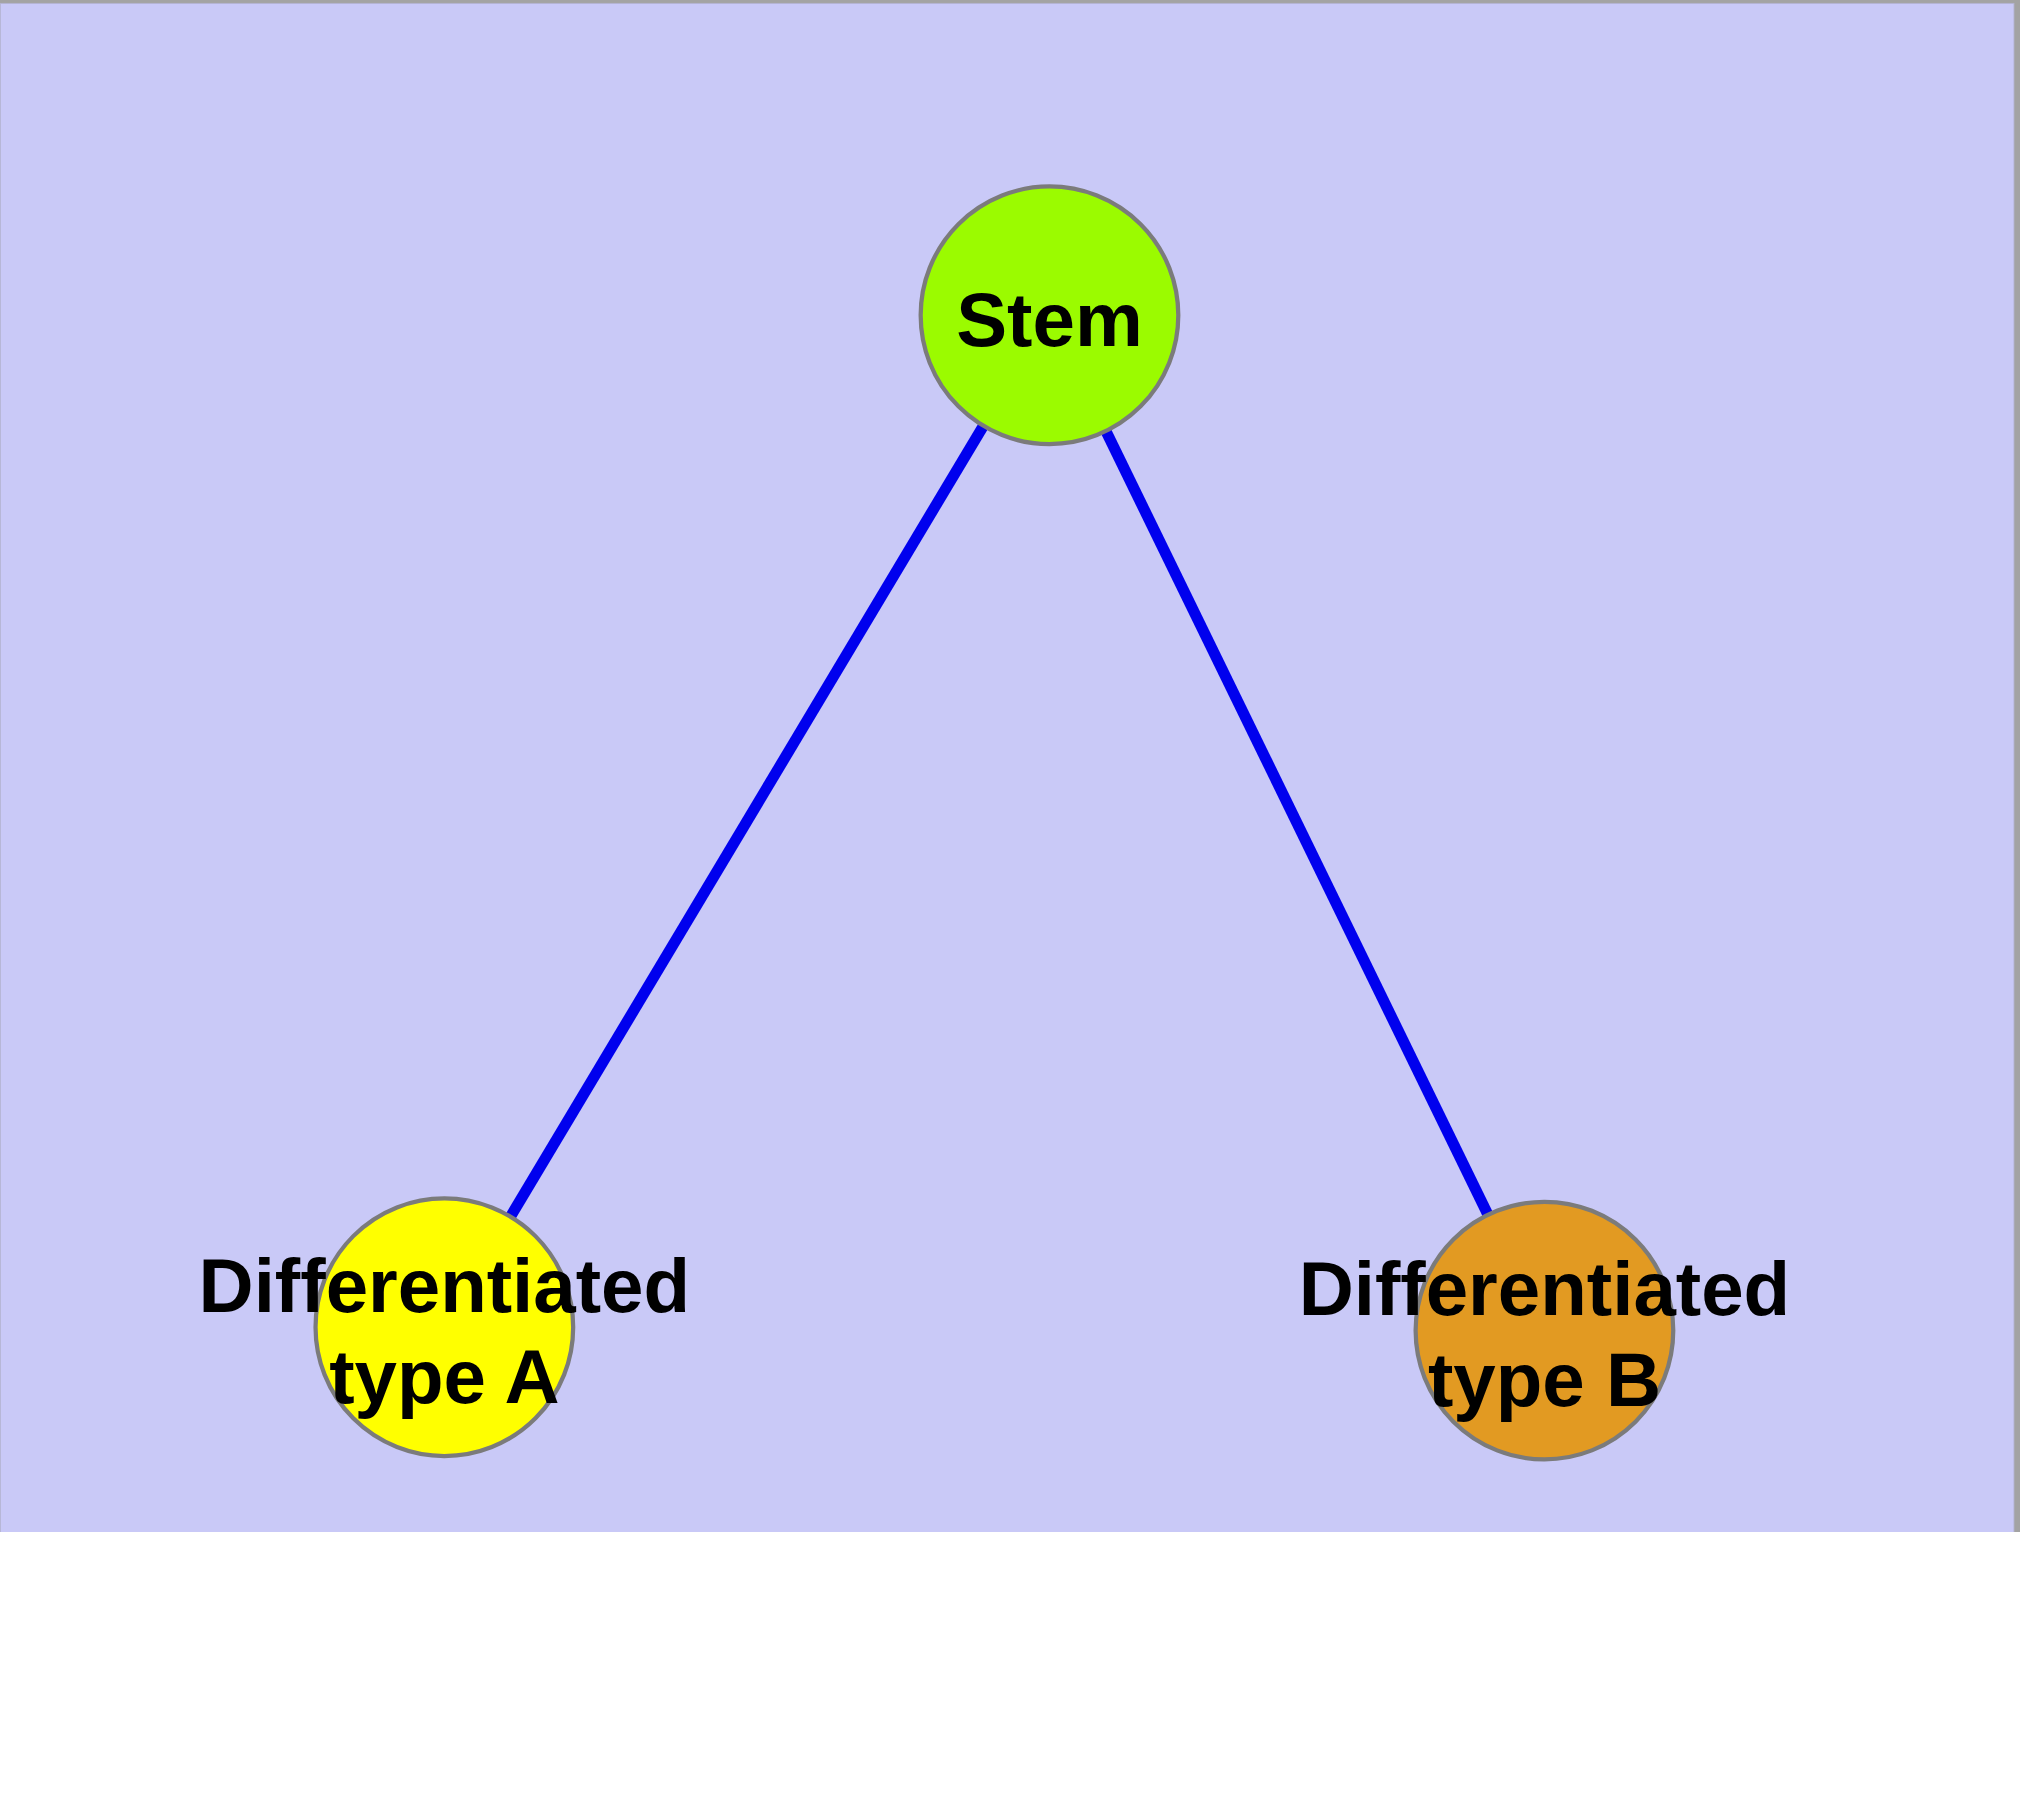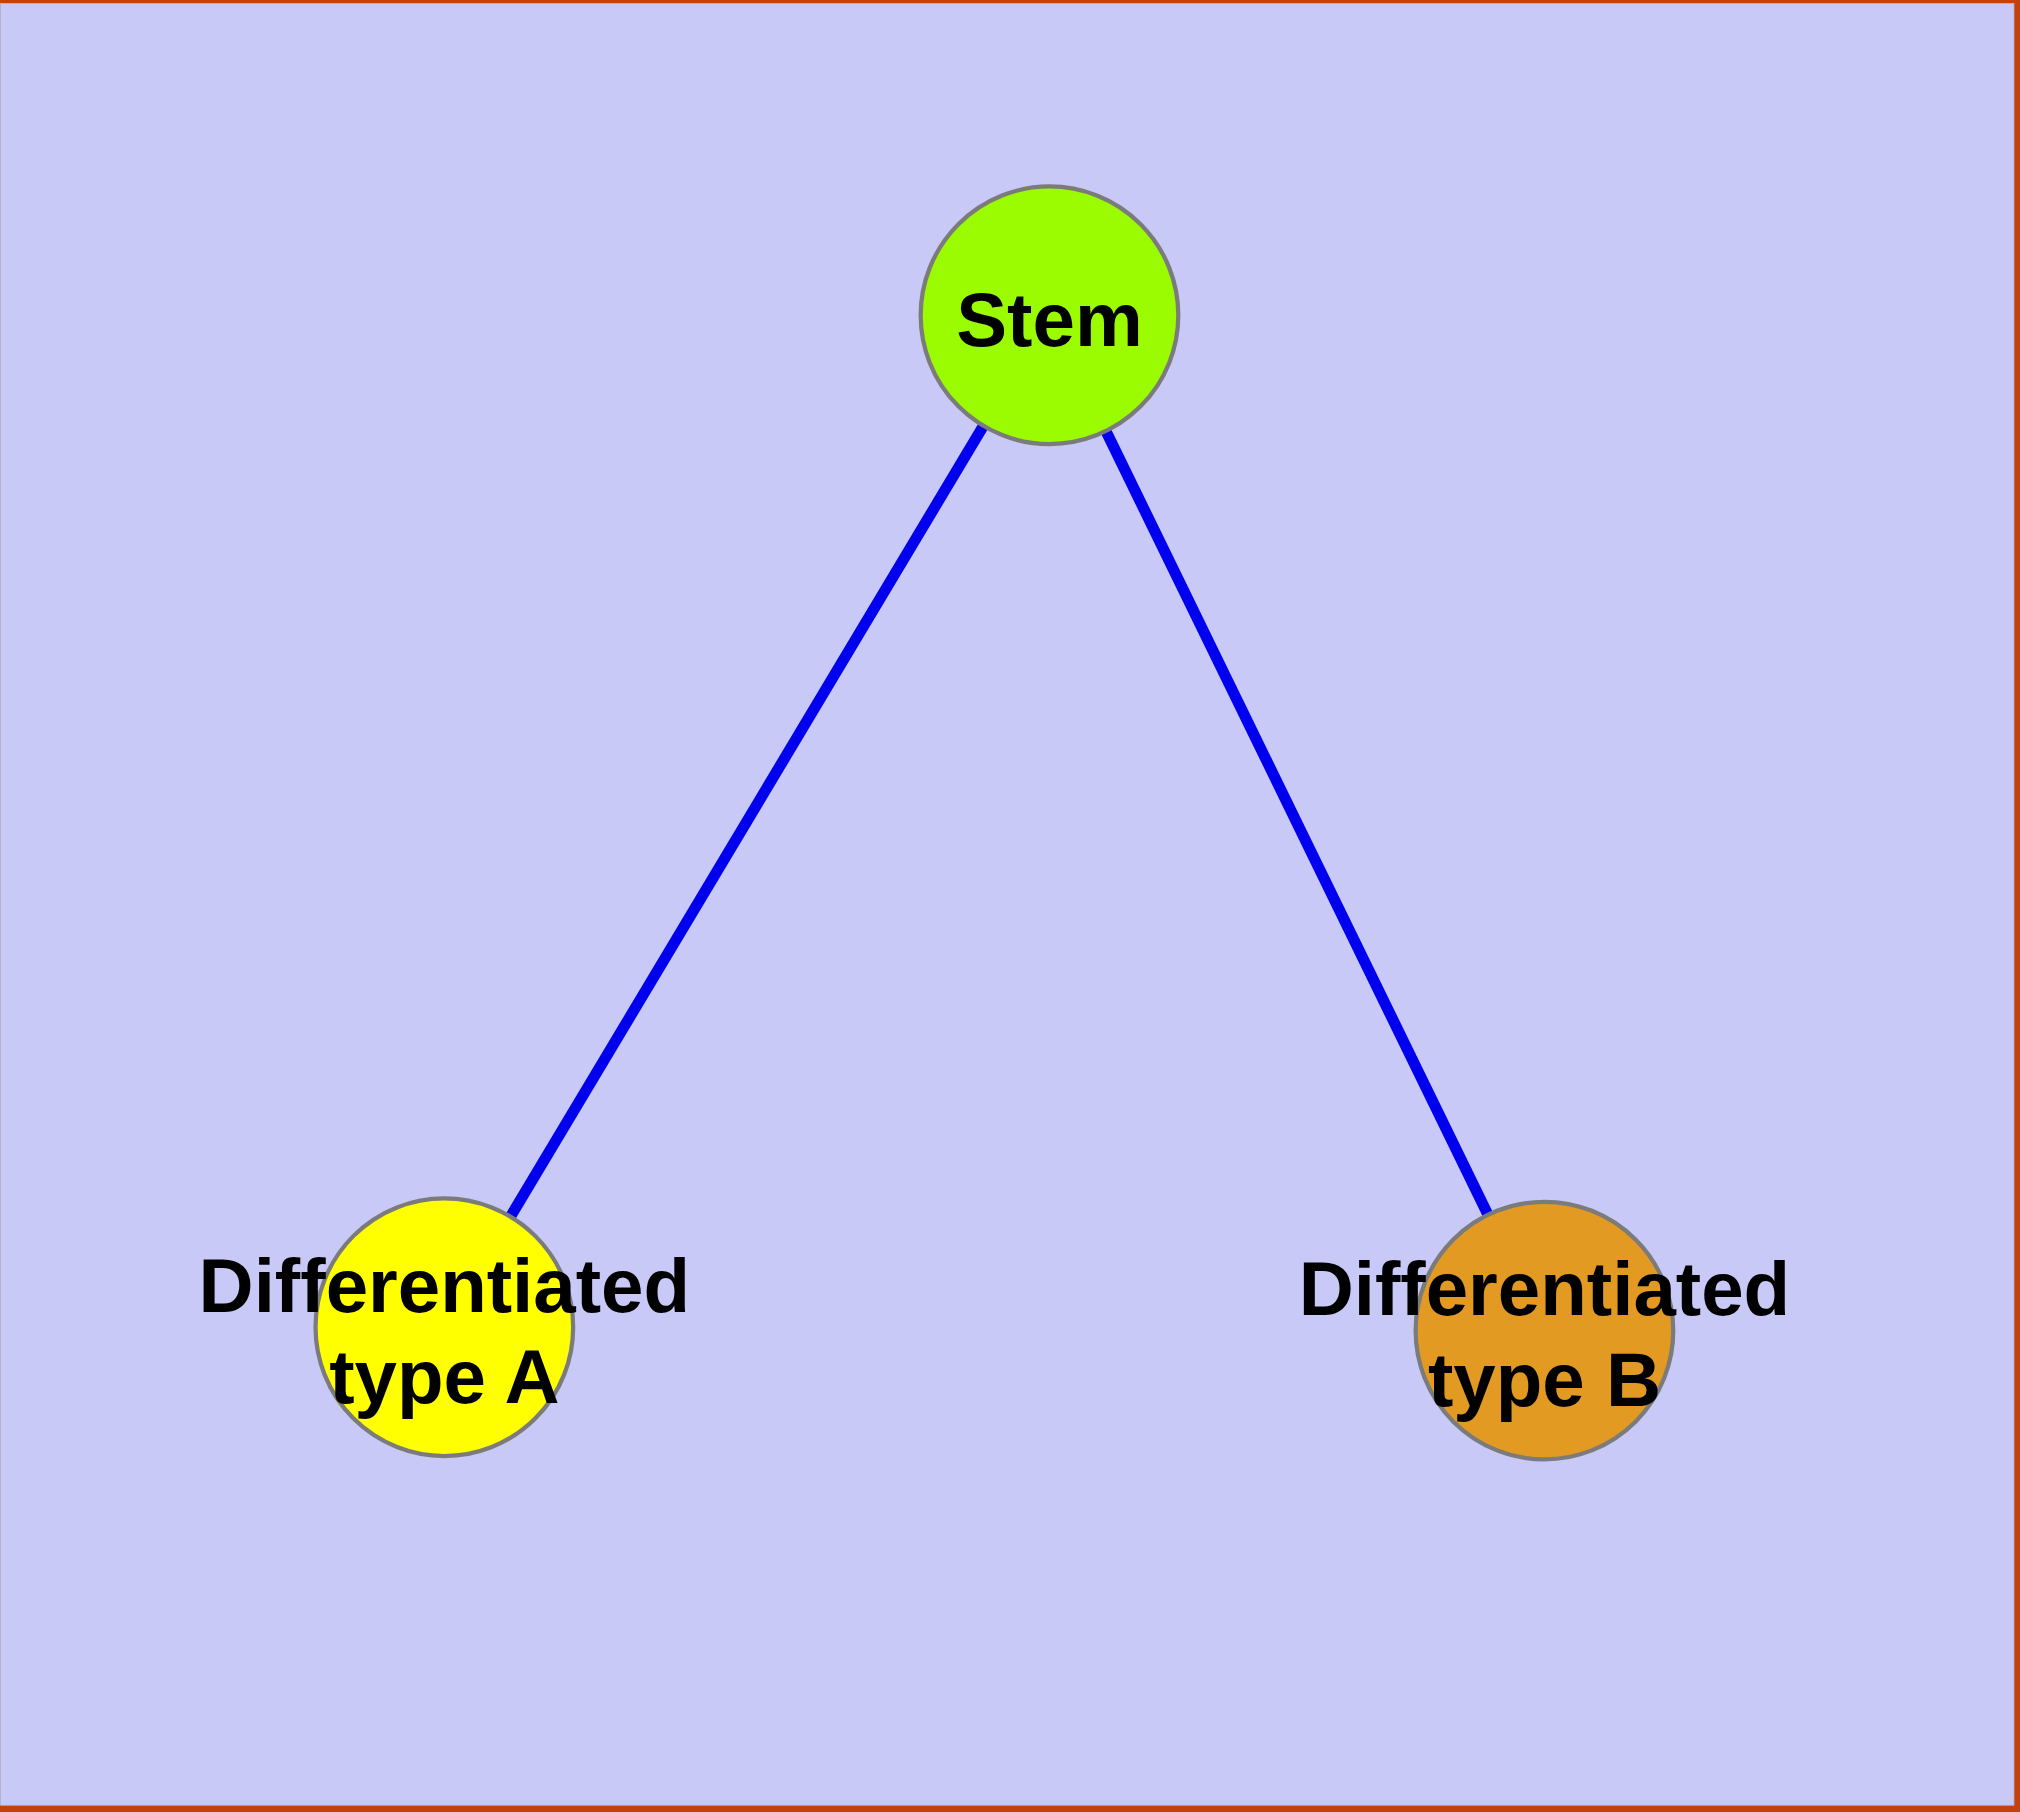--- a/index.html
+++ b/index.html
@@ -4,22 +4,22 @@
 <style>
   html, body {
     margin: 0;
     padding: 0;
     background: #ffffff;
     font-family: "Liberation Sans", sans-serif;
   }
   .page {
     position: relative;
     width: 2021px;
-    height: 1812px;
-    background: #c2410c;
+    height: 1532px;
+    background: #a3a3a3;
     overflow: hidden;
     text-align: center;
   }
   svg.diagram {
     display: block;
   }
   .diagram-bg {
     stroke: #b4b4d2;
     stroke-width: 1;
   }

